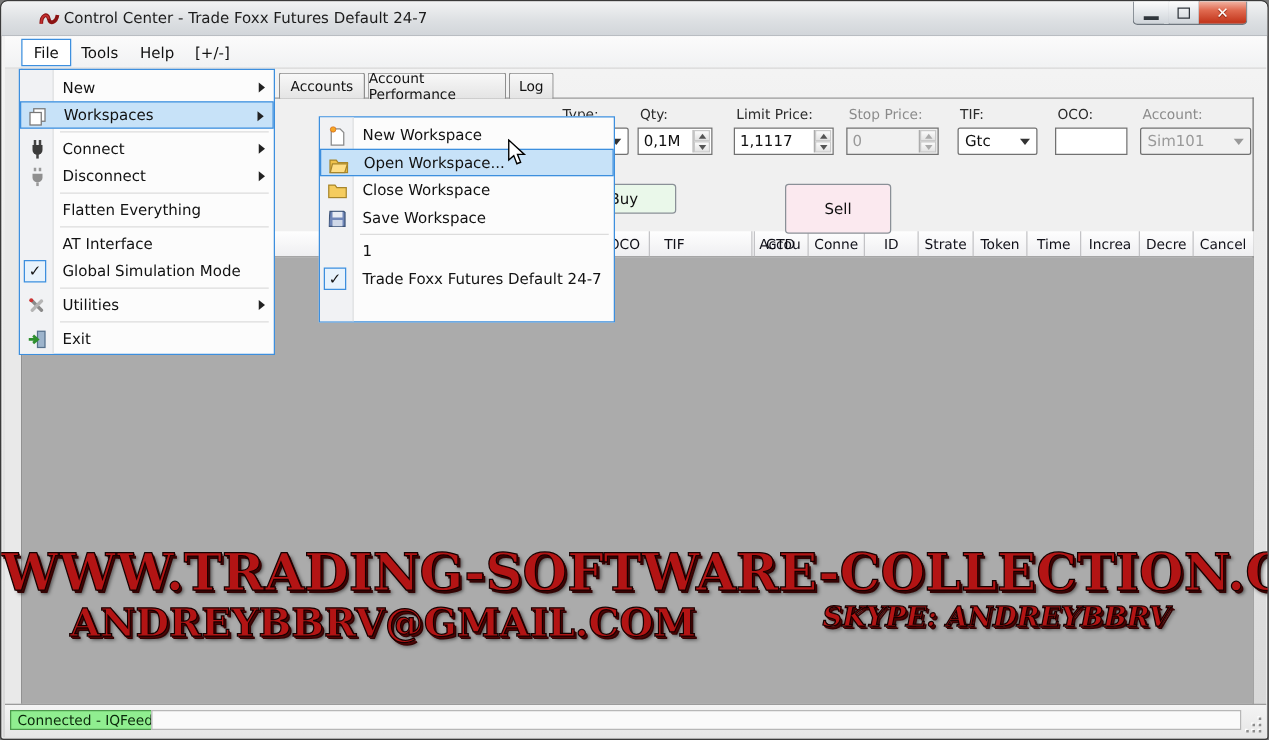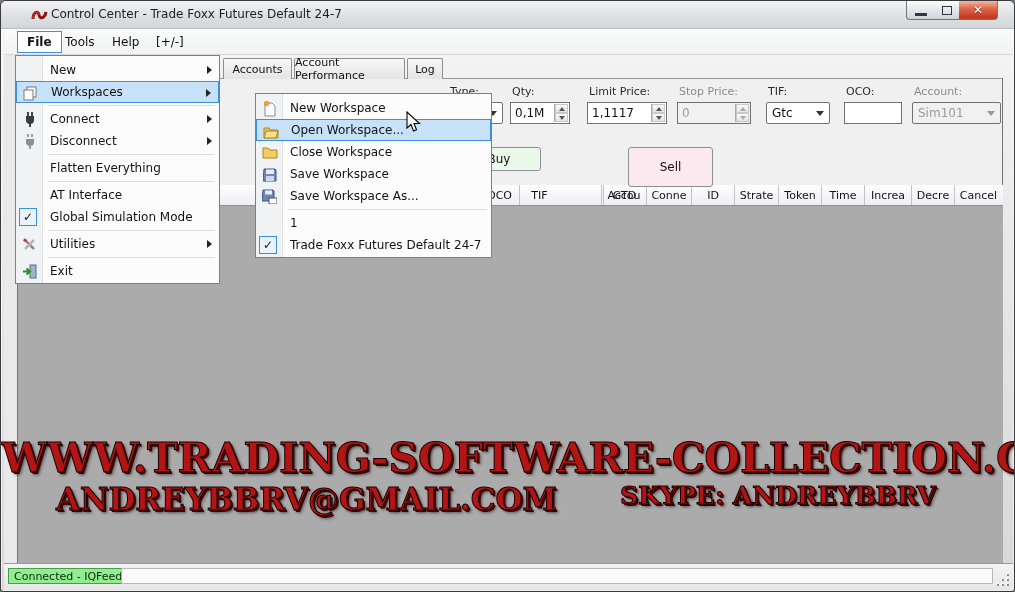--- a/index.html
+++ b/index.html
@@ -82,21 +82,21 @@
       </div>
     <div class="abs caption-btn btn-max">
         <div class="glyph-max"></div>
       </div>
     <div class="abs caption-btn btn-close">
         <span>✕</span>
       </div>
   </div>
 
   <div class="abs menubar">
-    <div class="abs mb-item mb-open" style="left:13px;font-weight:bold;">
+    <div class="abs mb-item mb-open" style="left:13px;">
         <span>File</span>
       </div>
     <div class="abs mb-item" style="left:52px;">
         <span>Tools</span>
       </div>
     <div class="abs mb-item" style="left:99px;">
         <span>Help</span>
       </div>
     <div class="abs mb-item" style="left:143px;">
         <span>[+/-]</span>
@@ -202,21 +202,21 @@
     <div class="hcell" style="left:803px;width:43px;">Time</div>
     <div class="hcell" style="left:846px;width:47px;">Increa</div>
     <div class="hcell" style="left:893px;width:43px;">Decre</div>
     <div class="hcell" style="left:936px;width:48px;">Cancel</div>
   </div>
 
   <div class="abs body-gray"></div>
   <div class="abs wm" style="left:0;top:433px;width:1002px;text-align:center;font-size:41px;letter-spacing:0px;">WWW.TRADING-SOFTWARE-COLLECTION.COM</div>
   <div class="abs" style="left:55px;top:480px;width:880px;display:flex;justify-content:space-between;z-index:2;">
     <span class="wm" style="position:static;font-size:31px;">ANDREYBBRV@GMAIL.COM</span>
-    <span class="wm" style="position:static;font-size:25px;">SKYPE: ANDREYBBRV</span>
+    <span class="wm" style="position:static;font-size:22px;font-style:italic;">SKYPE: ANDREYBBRV</span>
   </div>
 
   <div class="abs popup" style="left:14px;top:54px;width:205px;height:229px;padding-top:3px;">
     <div class="gutter"></div>
     <div class="mrow">
         <span>New</span>
         <span class="marrow"></span>
       </div>
     <div class="mrow msel">
       <span class="mic">
@@ -319,30 +319,20 @@
     </div>
     <div class="mrow">
       <span class="mic">
         <svg width="14" height="14" viewBox="0 0 14 14">
             <path d="M1 1 h11 l1 1 v11 h-13 z" fill="#6f86b8" stroke="#3e5579"></path>
             <rect x="3" y="1.5" width="8" height="4.5" fill="#e8ecf4"></rect>
             <rect x="3" y="8" width="8" height="5" fill="#cfd8e8"></rect>
           </svg>
       </span>
       <span>Save Workspace</span>
-    </div>
-    <div class="mrow">
-      <span class="mic">
-        <svg width="15" height="15" viewBox="0 0 15 15">
-            <path d="M1 1 h10 l1 1 v10 h-12 z" fill="#6f86b8" stroke="#3e5579"></path>
-            <rect x="3" y="1.5" width="7" height="4" fill="#e8ecf4"></rect>
-            <rect x="7" y="9" width="8" height="6" fill="#fff" stroke="#555"></rect>
-          </svg>
-      </span>
-      <span>Save Workspace As...</span>
     </div>
     <div class="msep"></div>
     <div class="mrow">
         <span>1</span>
       </div>
     <div class="mrow">
       <span class="mcheck">✓</span>
       <span>Trade Foxx Futures Default 24-7</span>
     </div>
   </div>

